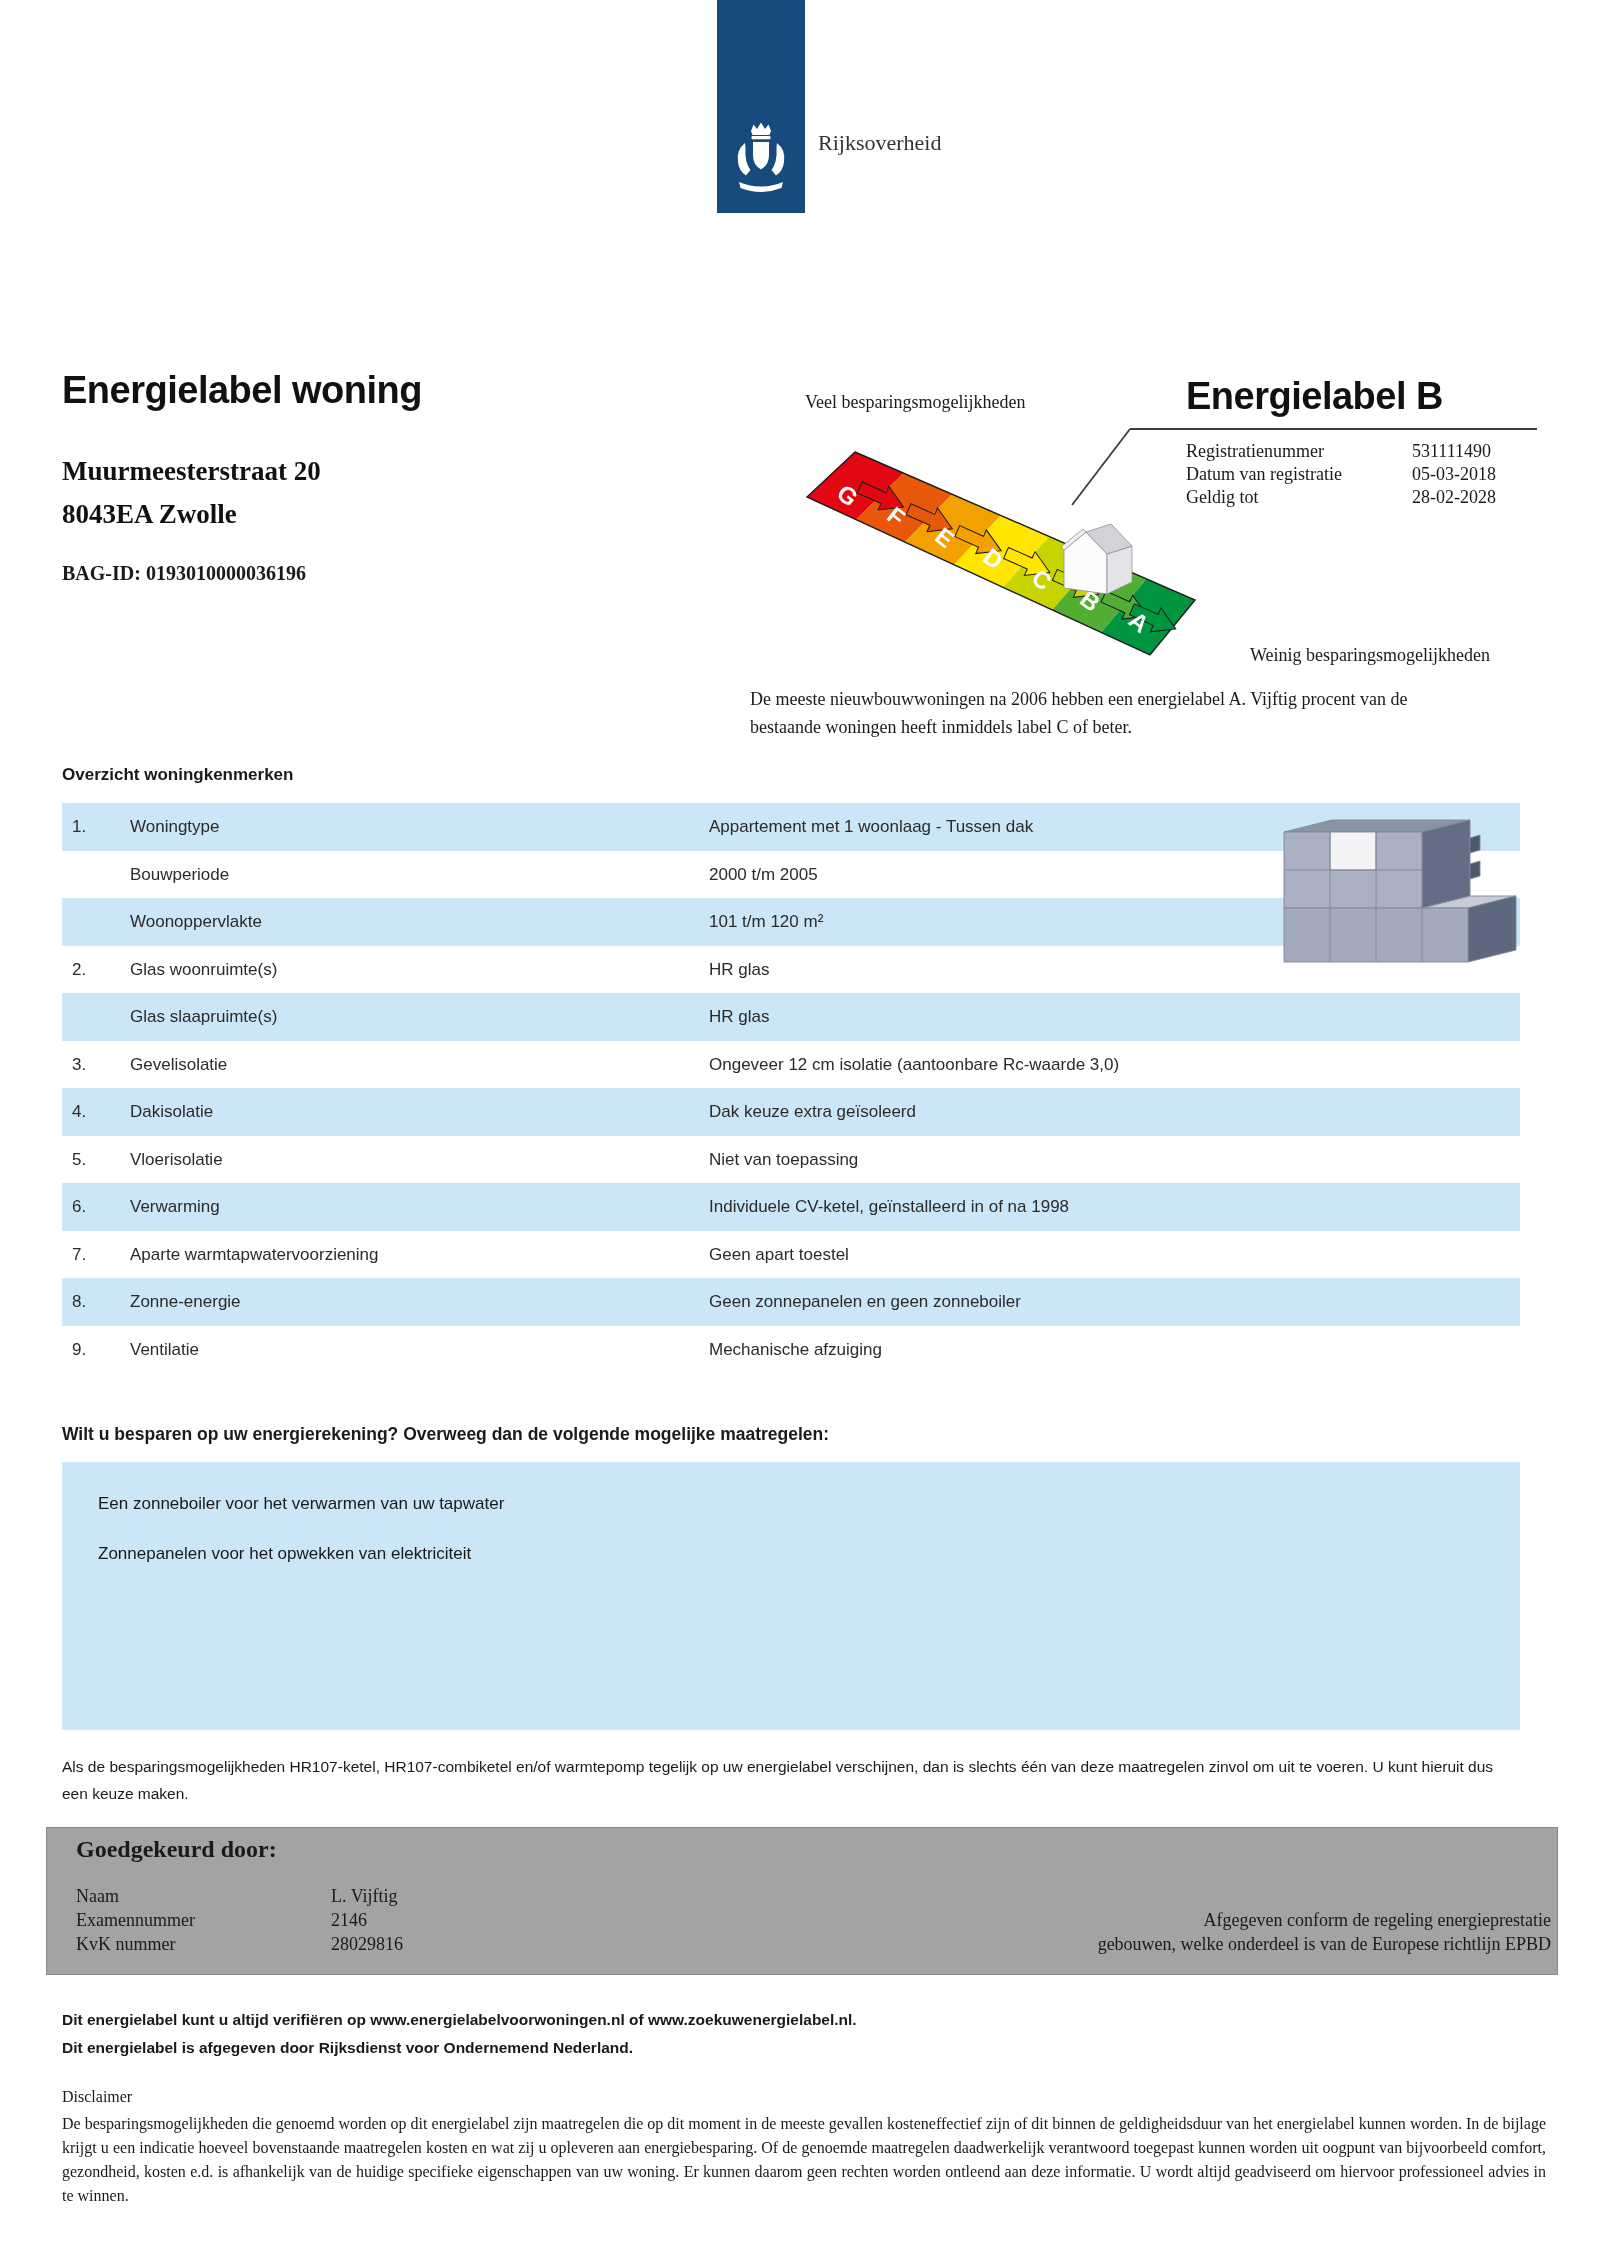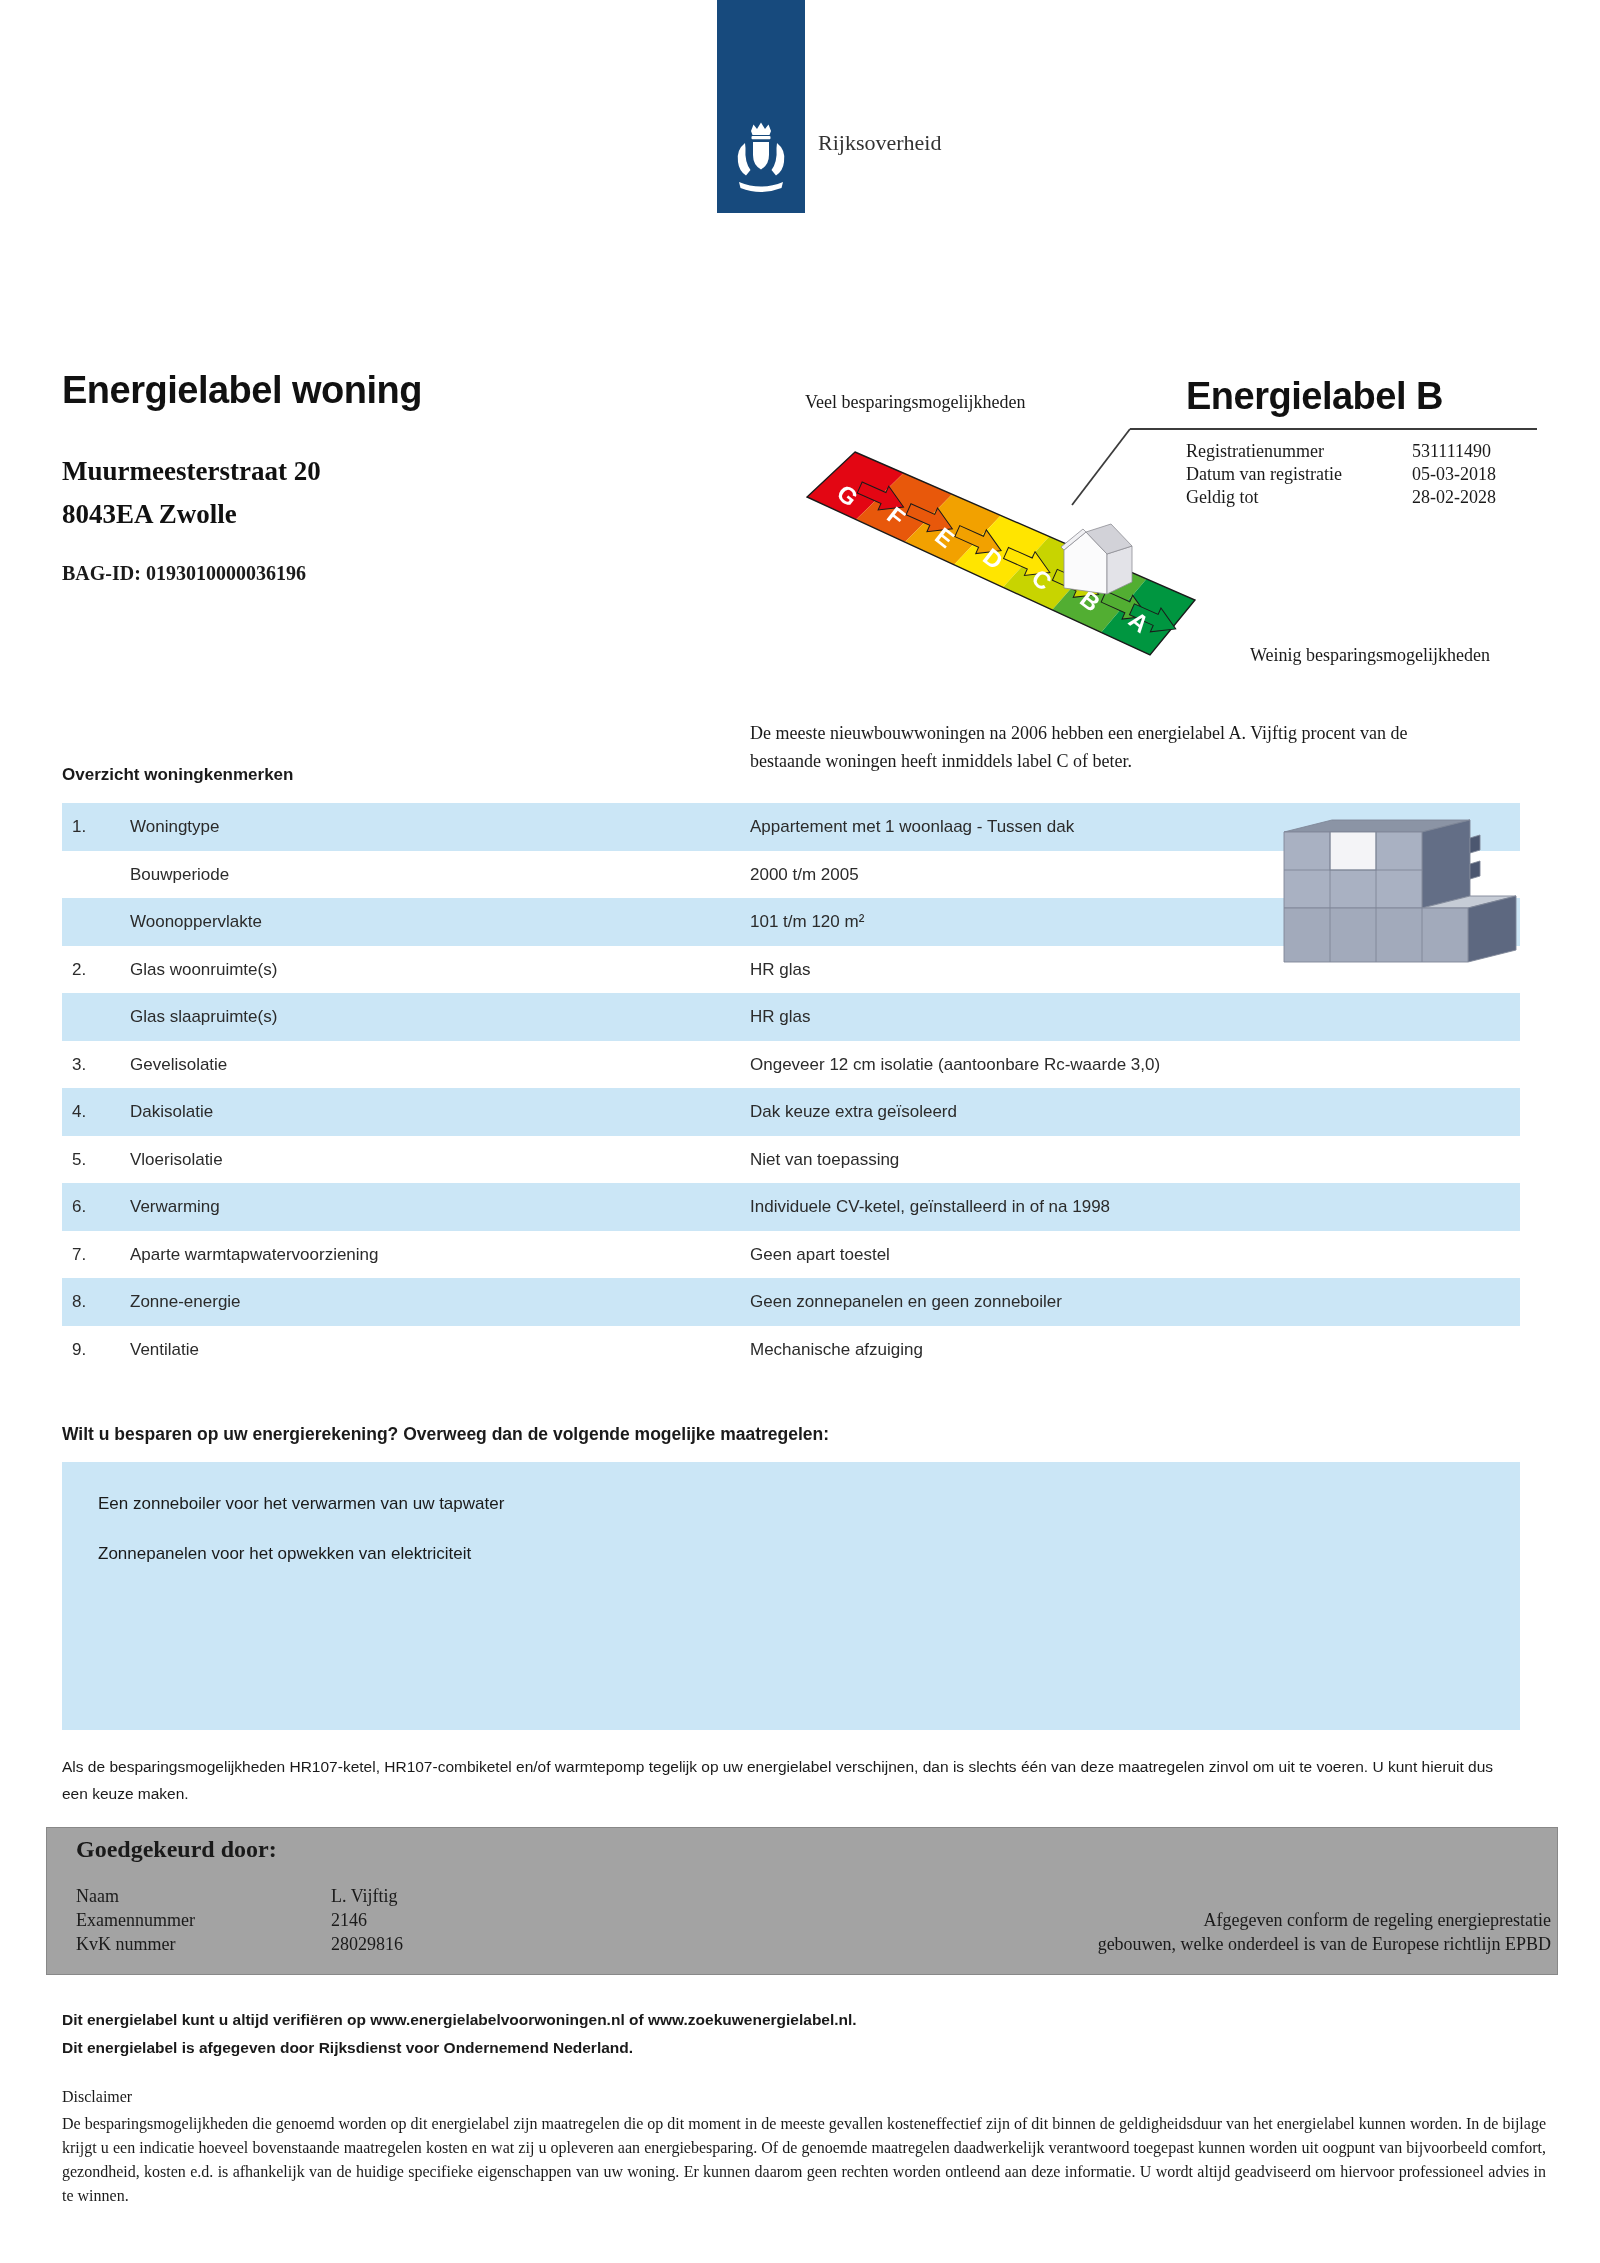--- a/index.html
+++ b/index.html
@@ -19,31 +19,31 @@
   .bag{left:62px;top:562px;font-family:"Liberation Serif",serif;font-weight:bold;font-size:20px;}
 
   
   .much{left:805px;top:392px;font-family:"Liberation Serif",serif;font-size:18px;}
   .label-title{left:1186px;top:375px;font-size:38px;font-weight:bold;letter-spacing:-0.5px;color:#111;}
   .scale-svg{left:780px;top:420px;}
   .reg{left:1186px;top:440px;font-family:"Liberation Serif",serif;font-size:18px;line-height:23px;}
   .reg-row{display:flex;}
   .reg-label{width:226px;}
   .little{left:1190px;top:645px;width:300px;text-align:right;font-family:"Liberation Serif",serif;font-size:18px;}
-  .note{left:750px;top:685px;width:720px;font-family:"Liberation Serif",serif;font-size:18px;line-height:28px;margin-top:34px;}
+  .note{left:750px;top:685px;width:720px;font-family:"Liberation Serif",serif;font-size:18px;line-height:28px;}
 
   
   .tbl-heading{left:62px;top:765px;font-size:17px;font-weight:bold;}
   .tbl{left:62px;top:803px;width:1458px;}
   .t-row{position:relative;height:47.5px;font-size:17px;color:#2b2b2b;}
   .t-row:nth-child(odd){background:#cbe6f6;}
   .t-row span{position:absolute;top:0;height:47.5px;line-height:47.5px;white-space:nowrap;}
   .t-num{left:10px;width:50px;}
   .t-label{left:68px;}
-  .t-value{left:688px;text-align:center;}
+  .t-value{left:647px;text-align:center;}
   .building-svg{left:1272px;top:812px;}
 
   
   .sav-heading{left:62px;top:1424px;font-size:17.5px;font-weight:bold;}
   .sav-box{left:62px;top:1462px;width:1458px;height:268px;background:#cbe6f6;}
   .sav-item{position:absolute;left:36px;font-size:17px;white-space:nowrap;}
   .sav-item1{top:32px;} .sav-item2{top:82px;}
   .footnote{left:62px;top:1753px;width:1448px;font-size:15.5px;line-height:27px;}
 
   

